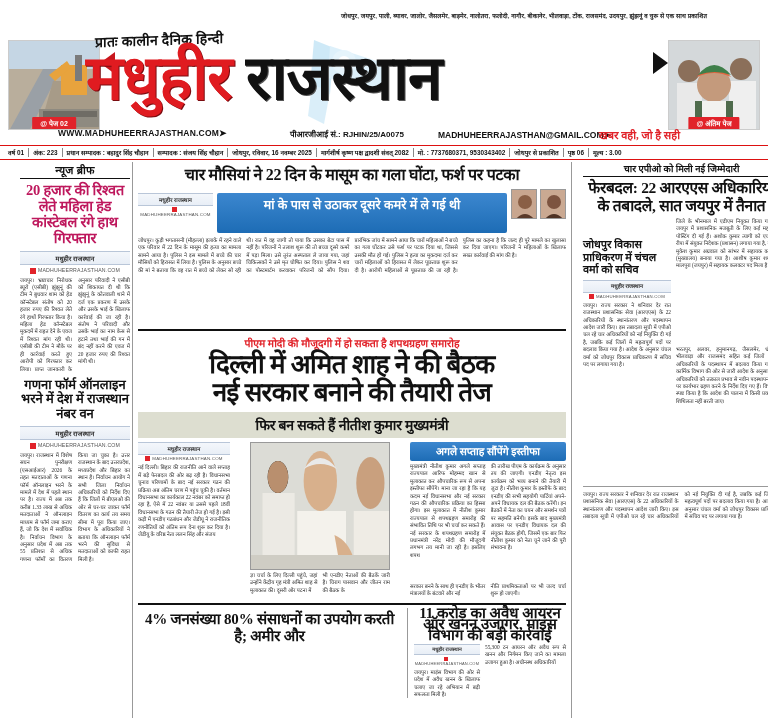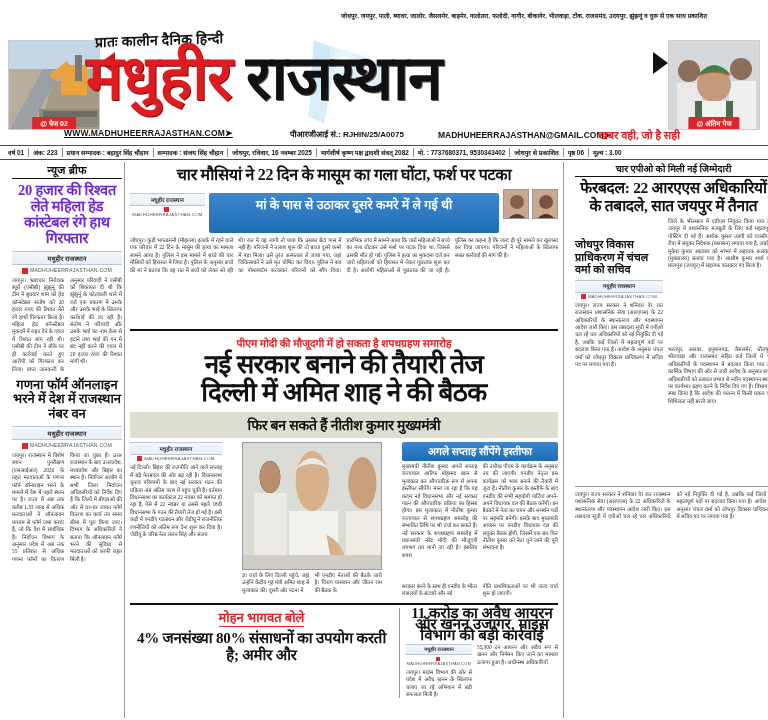--- a/index.html
+++ b/index.html
@@ -52,55 +52,55 @@
     padding:2px 8px; white-space:nowrap; font-family:"Liberation Sans", sans-serif;
     border-radius:1px;
   }
   .arrow-left, .arrow-right {
     position:absolute; top:52px; width:0;height:0;
   }
   .arrow-left { left:100px; border-top:11px solid transparent; border-bottom:11px solid transparent; border-right:15px solid #c8171d;}
   .arrow-right { right:100px; border-top:11px solid transparent; border-bottom:11px solid transparent; border-left:15px solid #111;}
 
   .mast-links { position:absolute; top:128px; left:0; width:768px; height:14px; }
-  .mast-links .web { position:absolute; left:64px; top:0; font-size:8.5px; font-weight:700; letter-spacing:.2px; font-family:"Liberation Sans", sans-serif;text-decoration:underline;}
+  .mast-links .web { position:absolute; left:58px; top:0; font-size:8.5px; font-weight:700; letter-spacing:.2px; font-family:"Liberation Sans", sans-serif;}
   .mast-links .rni { position:absolute; left:290px; top:0; font-size:8px; font-weight:700; font-family:"Liberation Sans", sans-serif;}
   .mast-links .mail { position:absolute; left:438px; top:2px; font-size:8.5px; font-weight:700; font-family:"Liberation Sans", sans-serif;}
   .mast-links .tag { position:absolute; right:88px; top:-1px; font-size:11px; font-weight:700; color:#e1232a; font-family:"Liberation Serif", serif;}
   .cursor-glyph { font-size:9px; }
 
   .info-bar {
     position:absolute; top:145px; left:0; width:768px; height:15px;
     border-top:1.4px solid #d11;
     border-bottom:1.4px solid #d11;
     background:#fff;
     display:flex; align-items:center;
     font-size:6.4px; font-weight:700;
     font-family:"Liberation Sans", sans-serif;
     padding:0 4px; gap:0px; white-space:nowrap;
   }
   .info-bar span { padding:0 4px; border-right:1px solid #888; }
   .info-bar span:last-child { border-right:none; }
 
   
-  .body-area { position:absolute; top:162px; left:8px; width:608px; height:558px; }
+  .body-area { position:absolute; top:162px; left:16px; width:608px; height:558px; }
 
   .col-left { position:absolute; left:4px; top:0; width:110px; height:556px; }
   .col-main { position:absolute; left:116px; top:0; width:440px; height:556px;
               border-left:1px solid #999; border-right:1px solid #999; padding:0 5px;}
   .col-right { position:absolute; left:562px; top:0; width:202px; height:556px; padding-left:5px;}
 
   .nb-title {
     text-align:center; font-size:11px; font-weight:700; color:#111;
     border-bottom:1.2px solid #111; padding-bottom:1px; margin-bottom:3px;
     letter-spacing:.2px;
   }
   .lead-head {
     font-size:14.5px; font-weight:700; line-height:16px; text-align:center;
-    color:#6d28d9; letter-spacing:-.2px;
+    color:#be185d; letter-spacing:-.2px;
   }
   .byline {
     margin:5px 0 2px; text-align:center;
     font-size:6.6px; font-weight:700; color:#333;
     border-top:1px solid #b9c6d8; border-bottom:1px solid #b9c6d8;
     background:linear-gradient(#f4f7fb,#e8eef6);
     padding:1.5px 0;
   }
   .bysite { text-align:center; font-size:5.2px; color:#555; letter-spacing:.2px;
             font-family:"Liberation Sans", sans-serif; margin-bottom:3px;}
@@ -319,22 +319,22 @@
       <div class="body-text cols4" style="margin-top:4px; height:86px; overflow:hidden;">
         <span>जोधपुर। कुड़ी भगतासनी (मौहल्ला) इलाके में रहने वाले एक परिवार में 22 दिन के मासूम की हत्या का मामला सामने आया है। पुलिस ने इस मामले में बच्चे की चार मौसियों को हिरासत में लिया है। पुलिस के अनुसार बच्चे की मां ने बताया कि वह रात में बच्चे को लेकर सो रही थी।</span>
         <span>रात में वह जागी तो पाया कि उसका बेटा पास में नहीं है। परिजनों ने तलाश शुरू की तो बच्चा दूसरे कमरे में पड़ा मिला। उसे तुरंत अस्पताल ले जाया गया, जहां चिकित्सकों ने उसे मृत घोषित कर दिया। पुलिस ने शव का पोस्टमार्टम करवाकर परिजनों को सौंप दिया।</span>
         <span>प्रारंभिक जांच में सामने आया कि चारों महिलाओं ने बच्चे का गला घोंटकर उसे फर्श पर पटक दिया था, जिससे उसकी मौत हो गई। पुलिस ने हत्या का मुकदमा दर्ज कर चारों महिलाओं को हिरासत में लेकर पूछताछ शुरू कर दी है।</span>
         <span>आरोपी महिलाओं से पूछताछ की जा रही है। पुलिस का कहना है कि जल्द ही पूरे मामले का खुलासा कर दिया जाएगा। परिजनों ने महिलाओं के खिलाफ सख्त कार्रवाई की मांग की है।</span>
       </div>
 
       <div class="rule-thick"></div>
 
       <div class="kicker-red">पीएम मोदी की मौजूदगी में हो सकता है शपथग्रहण समारोह</div>
+      <div class="mega-head">दिल्ली में अमित शाह ने की बैठक</div>
       <div class="mega-head">नई सरकार बनाने की तैयारी तेज</div>
-      <div class="mega-head">दिल्ली में अमित शाह ने की बैठक</div>
       <div class="beige-bar">फिर बन सकते हैं नीतीश कुमार मुख्यमंत्री</div>
 
       <div style="display:flex; gap:20px; margin-top:4px;">
 
         <div style="width:92px;">
           <div class="byline" style="margin:0 0 1px; font-size:5.6px;">मधुहीर राजस्थान</div>
           <div class="bysite" style="font-size:4.4px;"><span class="redsq" style="width:5px;height:5px"></span><span>MADHUHEERRAJASTHAN.COM</span></div>
           <div class="body-text" style="height:122px; overflow:hidden;">नई दिल्ली। बिहार की राजनीति आने वाले सप्ताह में बड़े फेरबदल की ओर बढ़ रही है। विधानसभा चुनाव परिणामों के बाद नई सरकार गठन की प्रक्रिया अब अंतिम चरण में पहुंच चुकी है। वर्तमान विधानसभा का कार्यकाल 22 नवंबर को समाप्त हो रहा है, ऐसे में 22 नवंबर या उससे पहले 18वीं विधानसभा के गठन की तैयारी तेज हो गई है। इसी कड़ी में एनडीए गठबंधन और जेडीयू ने राजनीतिक रणनीतियों को अंतिम रूप देना शुरू कर दिया है। जेडीयू के वरिष्ठ नेता ललन सिंह और संजय</div>
         </div>
 
@@ -370,23 +370,20 @@
             <div class="body-text" style="flex:1;">सरकार बनने के साथ ही एनडीए के भीतर मंत्रालयों के बंटवारे और नई</div>
             <div class="body-text" style="flex:1;">नीति प्राथमिकताओं पर भी जल्द चर्चा शुरू हो जाएगी।</div>
           </div>
         </div>
       </div>
 
       <div class="rule-thick" style="margin-top:5px;"></div>
 
       <div style="display:flex; gap:6px; margin-top:3px;">
         <div style="width:270px; border-right:1px solid #999; padding-right:6px;">
-          <div class="center">
-            <span class="red-underline-head">मोहन भागवत बोले</span>
-          </div>
           <div class="bottom-head">4% जनसंख्या 80% संसाधनों का उपयोग करती है; अमीर और</div>
         </div>
         <div style="flex:1;">
           <div class="small-head">11 करोड़ का अवैध आयरन ऑर खनन उजागर, माइंस विभाग की बड़ी कार्रवाई</div>
           <div style="display:flex; gap:5px; margin-top:3px;">
             <div style="width:66px;">
               <div class="byline" style="margin:0 0 1px; font-size:5px;">मधुहीर राजस्थान</div>
               <div class="bysite" style="font-size:4px;"><span class="redsq" style="width:4px;height:4px"></span><span>MADHUHEERRAJASTHAN.COM</span></div>
               <div class="body-text" style="margin-top:1px;">जयपुर। माइंस विभाग की ओर से प्रदेश में अवैध खनन के खिलाफ चलाए जा रहे अभियान में बड़ी सफलता मिली है।</div>
             </div>

